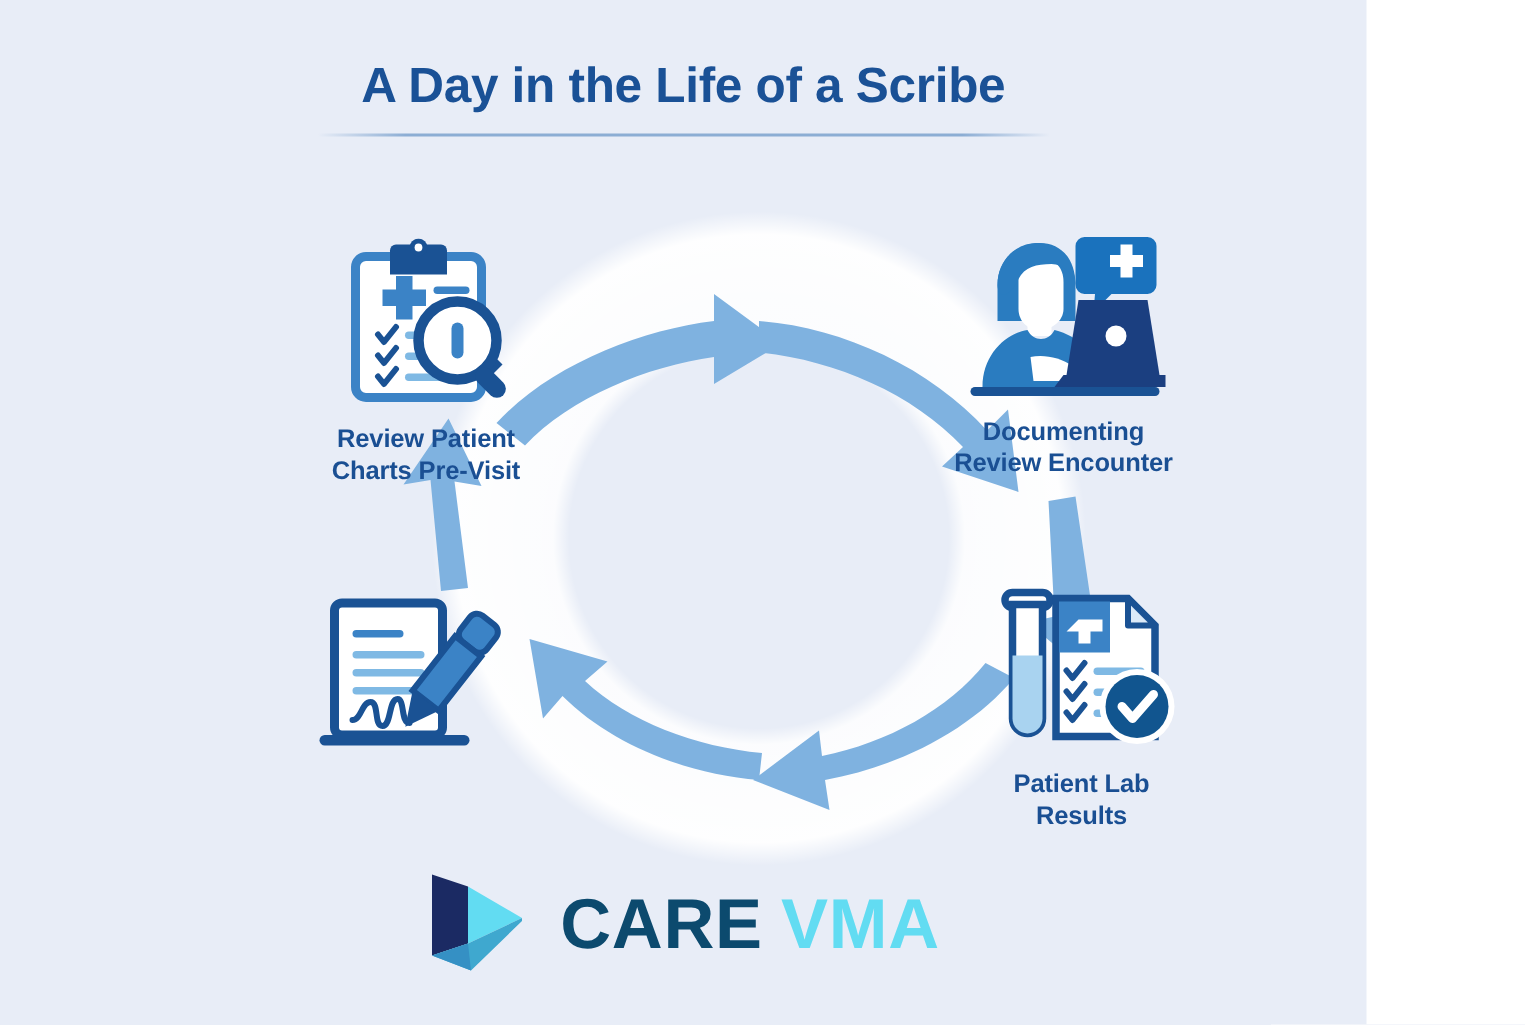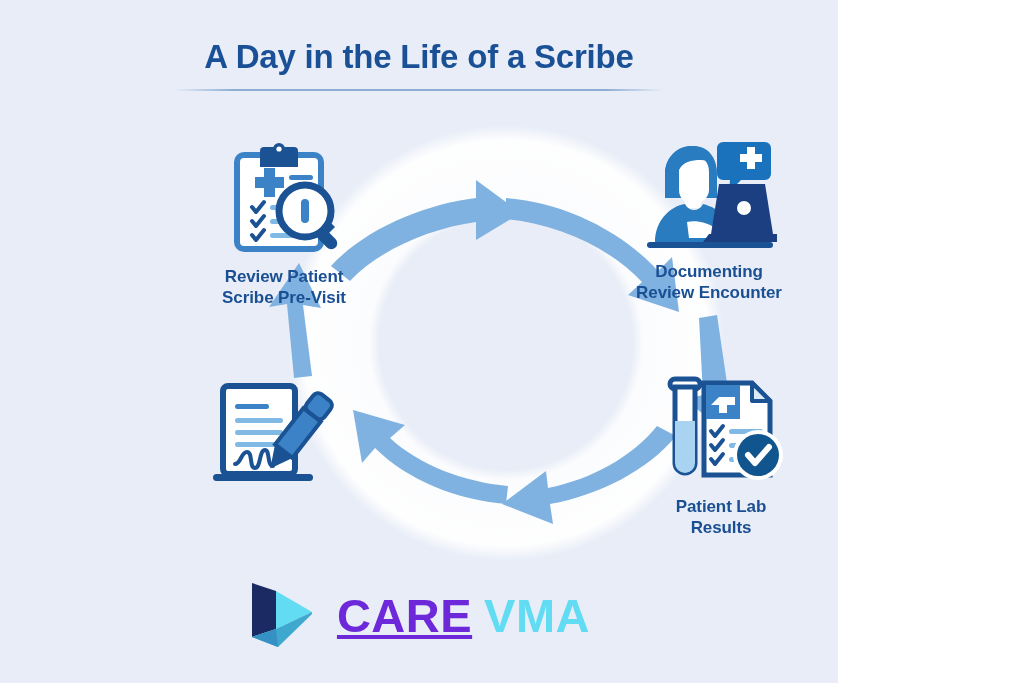--- a/index.html
+++ b/index.html
@@ -4,21 +4,21 @@
 <style>
   * { margin:0; padding:0; box-sizing:border-box; }
 
   html, body {
     width:1024px; height:683px;
     font-family:"Liberation Sans", sans-serif;
   }
 
   #stage {
     position:relative;
-    width:838px; height:683px;
+    width:911px; height:683px;
     background:#e8edf7;
     overflow:hidden;
   }
 
   
   #title-block {
     position:absolute;
     top:38px; left:0; width:100%;
     text-align:center;
   }
@@ -35,21 +35,21 @@
     background:linear-gradient(to right,
       rgba(150,180,215,0) 0%,
       rgba(135,170,210,.95) 12%,
       rgba(135,170,210,.95) 88%,
       rgba(150,180,215,0) 100%);
   }
 
   
   #cycle {
     position:absolute;
-    left:176px; top:118px;
+    left:176px; top:134px;
     width:660px; height:450px;
   }
   #cycle svg.layer {
     position:absolute; left:0; top:0;
     width:660px; height:450px;
     overflow:visible;
   }
 
   
   .node {
@@ -88,21 +88,21 @@
     gap:21px;
   }
   #logo-mark { width:68px; height:72px; display:block; }
   #logo-text {
     font-size:47px;
     font-weight:bold;
     letter-spacing:0.5px;
     line-height:1;
     white-space:nowrap;
   }
-  .logo-care { color:#6d28d9;text-decoration:underline; }
+  .logo-care { color:#0c4a6e; }
   .logo-vma  { color:#62dcf2; margin-left:12px; }
 </style>
 </head>
 <body>
 
 <div id="stage">
 
   <div id="title-block">
     <div id="page-title">A Day in the Life of a Scribe</div>
     <div id="title-rule"></div>
@@ -189,21 +189,21 @@
           <g>
             <path d="M100,84 l8,8 l12,-12 l-8,-8 z" fill="#1a5294" transform="translate(-6,4) rotate(0)"></path>
             <circle cx="84" cy="68" r="26" fill="#ffffff" stroke="#1a5294" stroke-width="7"></circle>
             <rect x="80" y="56" width="8" height="24" rx="4" fill="#3b83c6"></rect>
             <rect x="100" y="84" width="12" height="24" rx="6" fill="#1a5294" transform="rotate(-45 106 96)"></rect>
           </g>
         </svg>
       </div>
       <div class="node-label">
         <span>Review Patient</span><br>
-        <span>Scribe Pre-Visit</span>
+        <span>Charts Pre-Visit</span>
       </div>
     </div>
 
     <div class="node" id="node-1">
       <div class="icon-wrap">
         <svg width="136" height="112" viewBox="0 0 136 112">
 
           <g>
             <path d="M82,4 h42 a6,6 0 0 1 6,6 v26 a6,6 0 0 1 -6,6 h-24 l-12,12 l1,-12 h-7 a6,6 0 0 1 -6,-6 v-26 a6,6 0 0 1 6,-6 z" fill="#1a72bd"></path>
             <path d="M99,16 h7 v-7 h8 v7 h7 v8 h-7 v7 h-8 v-7 h-7 z" fill="#ffffff"></path>

